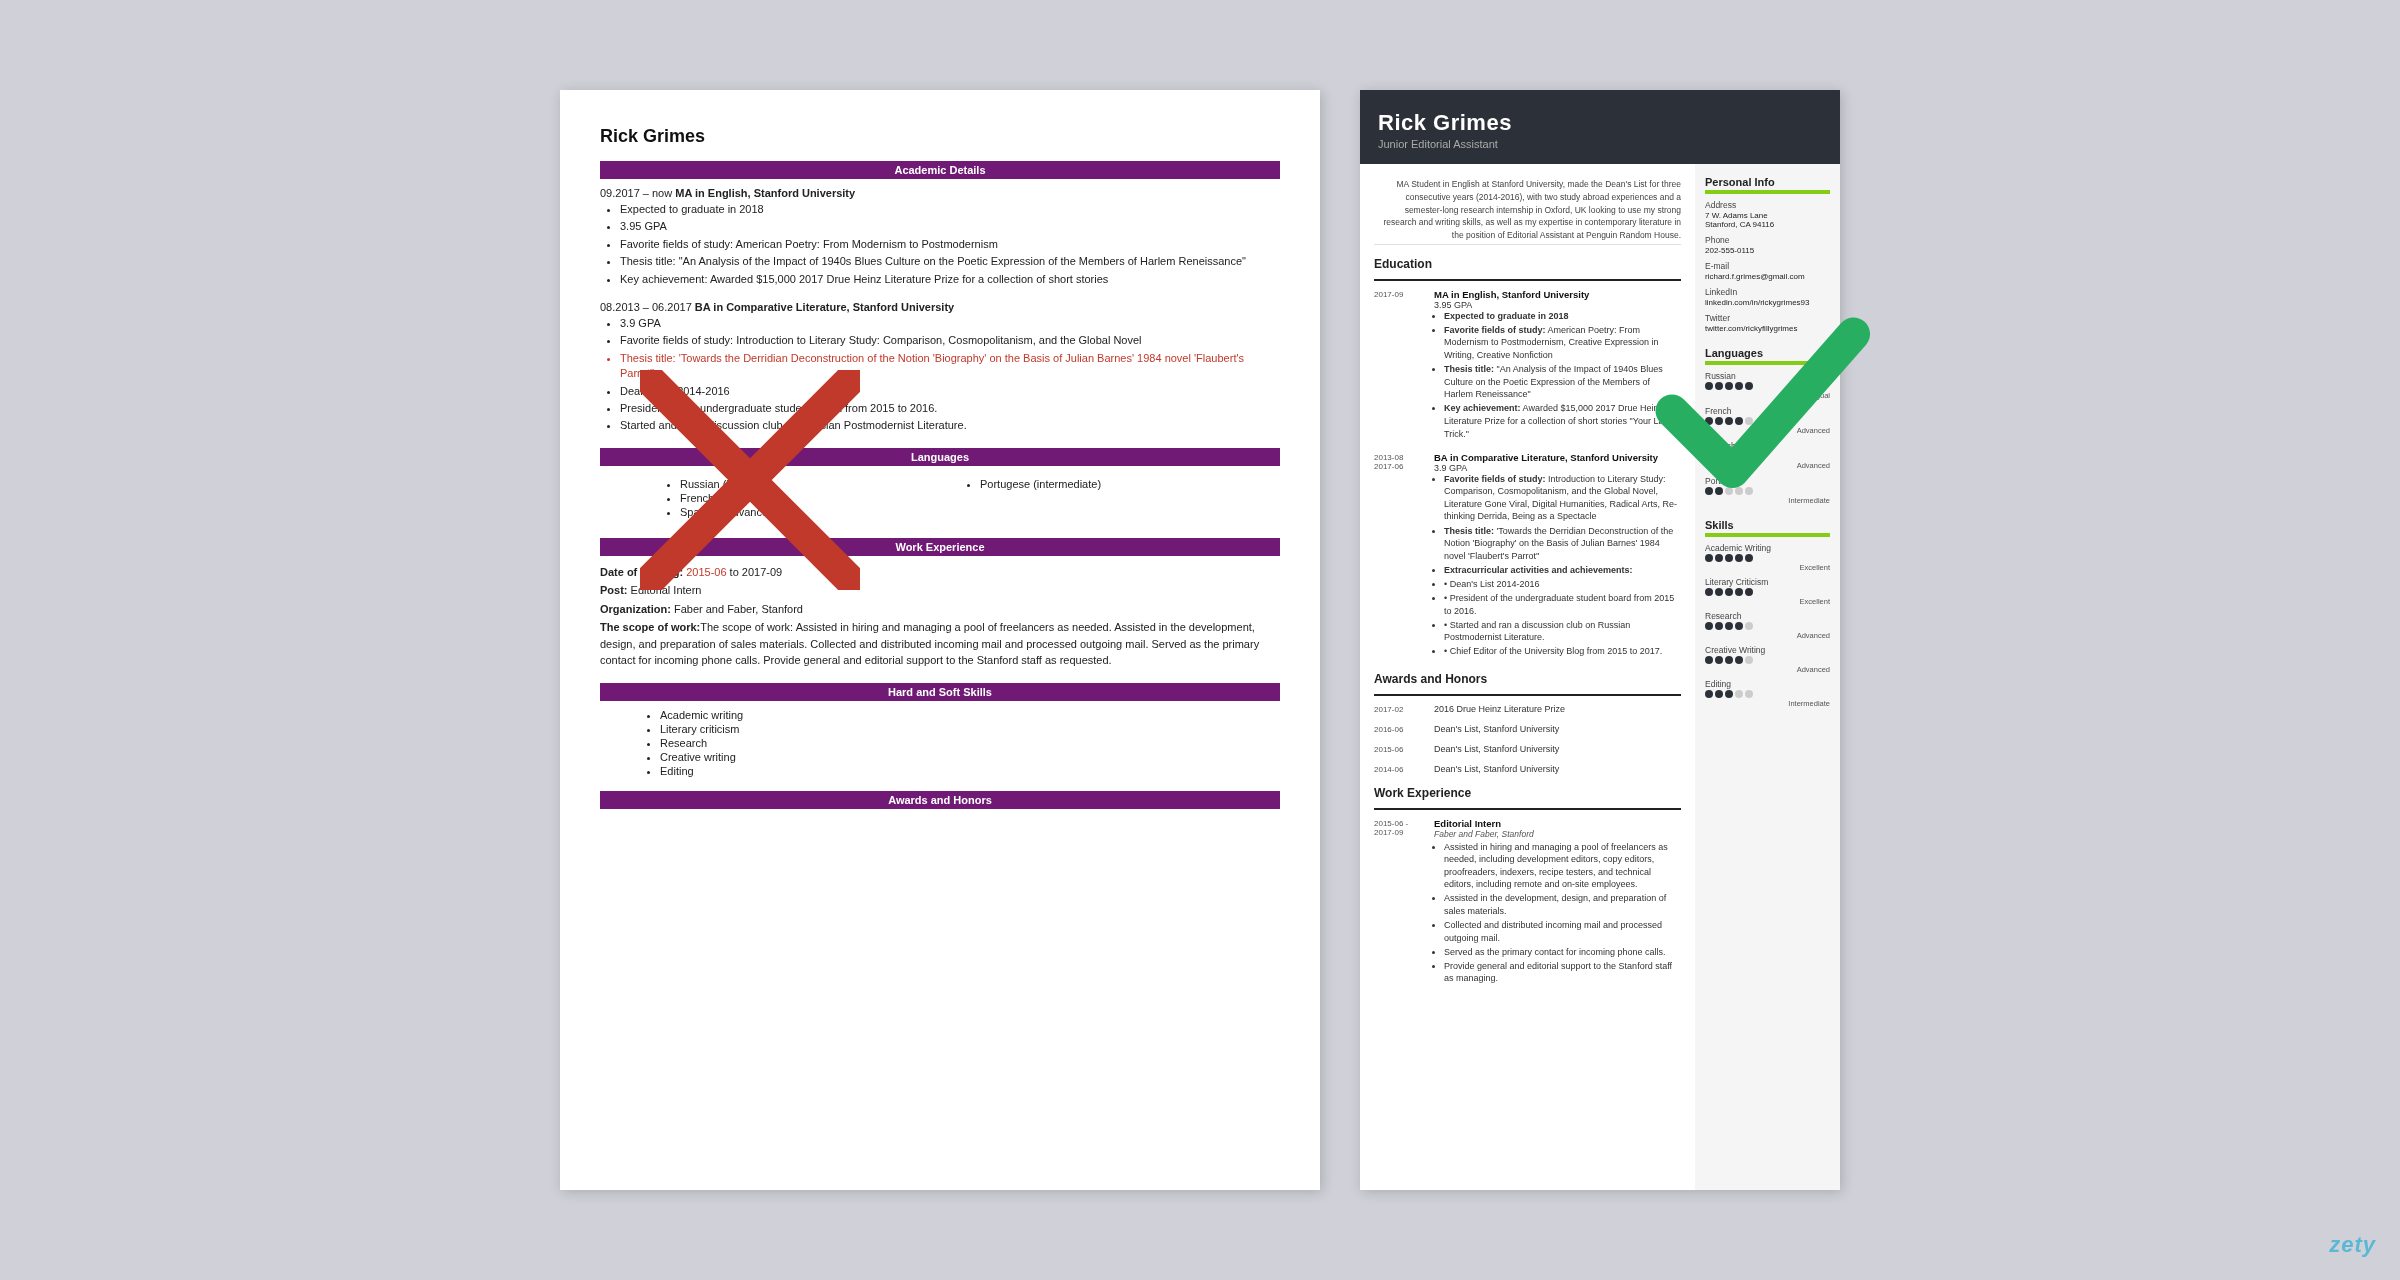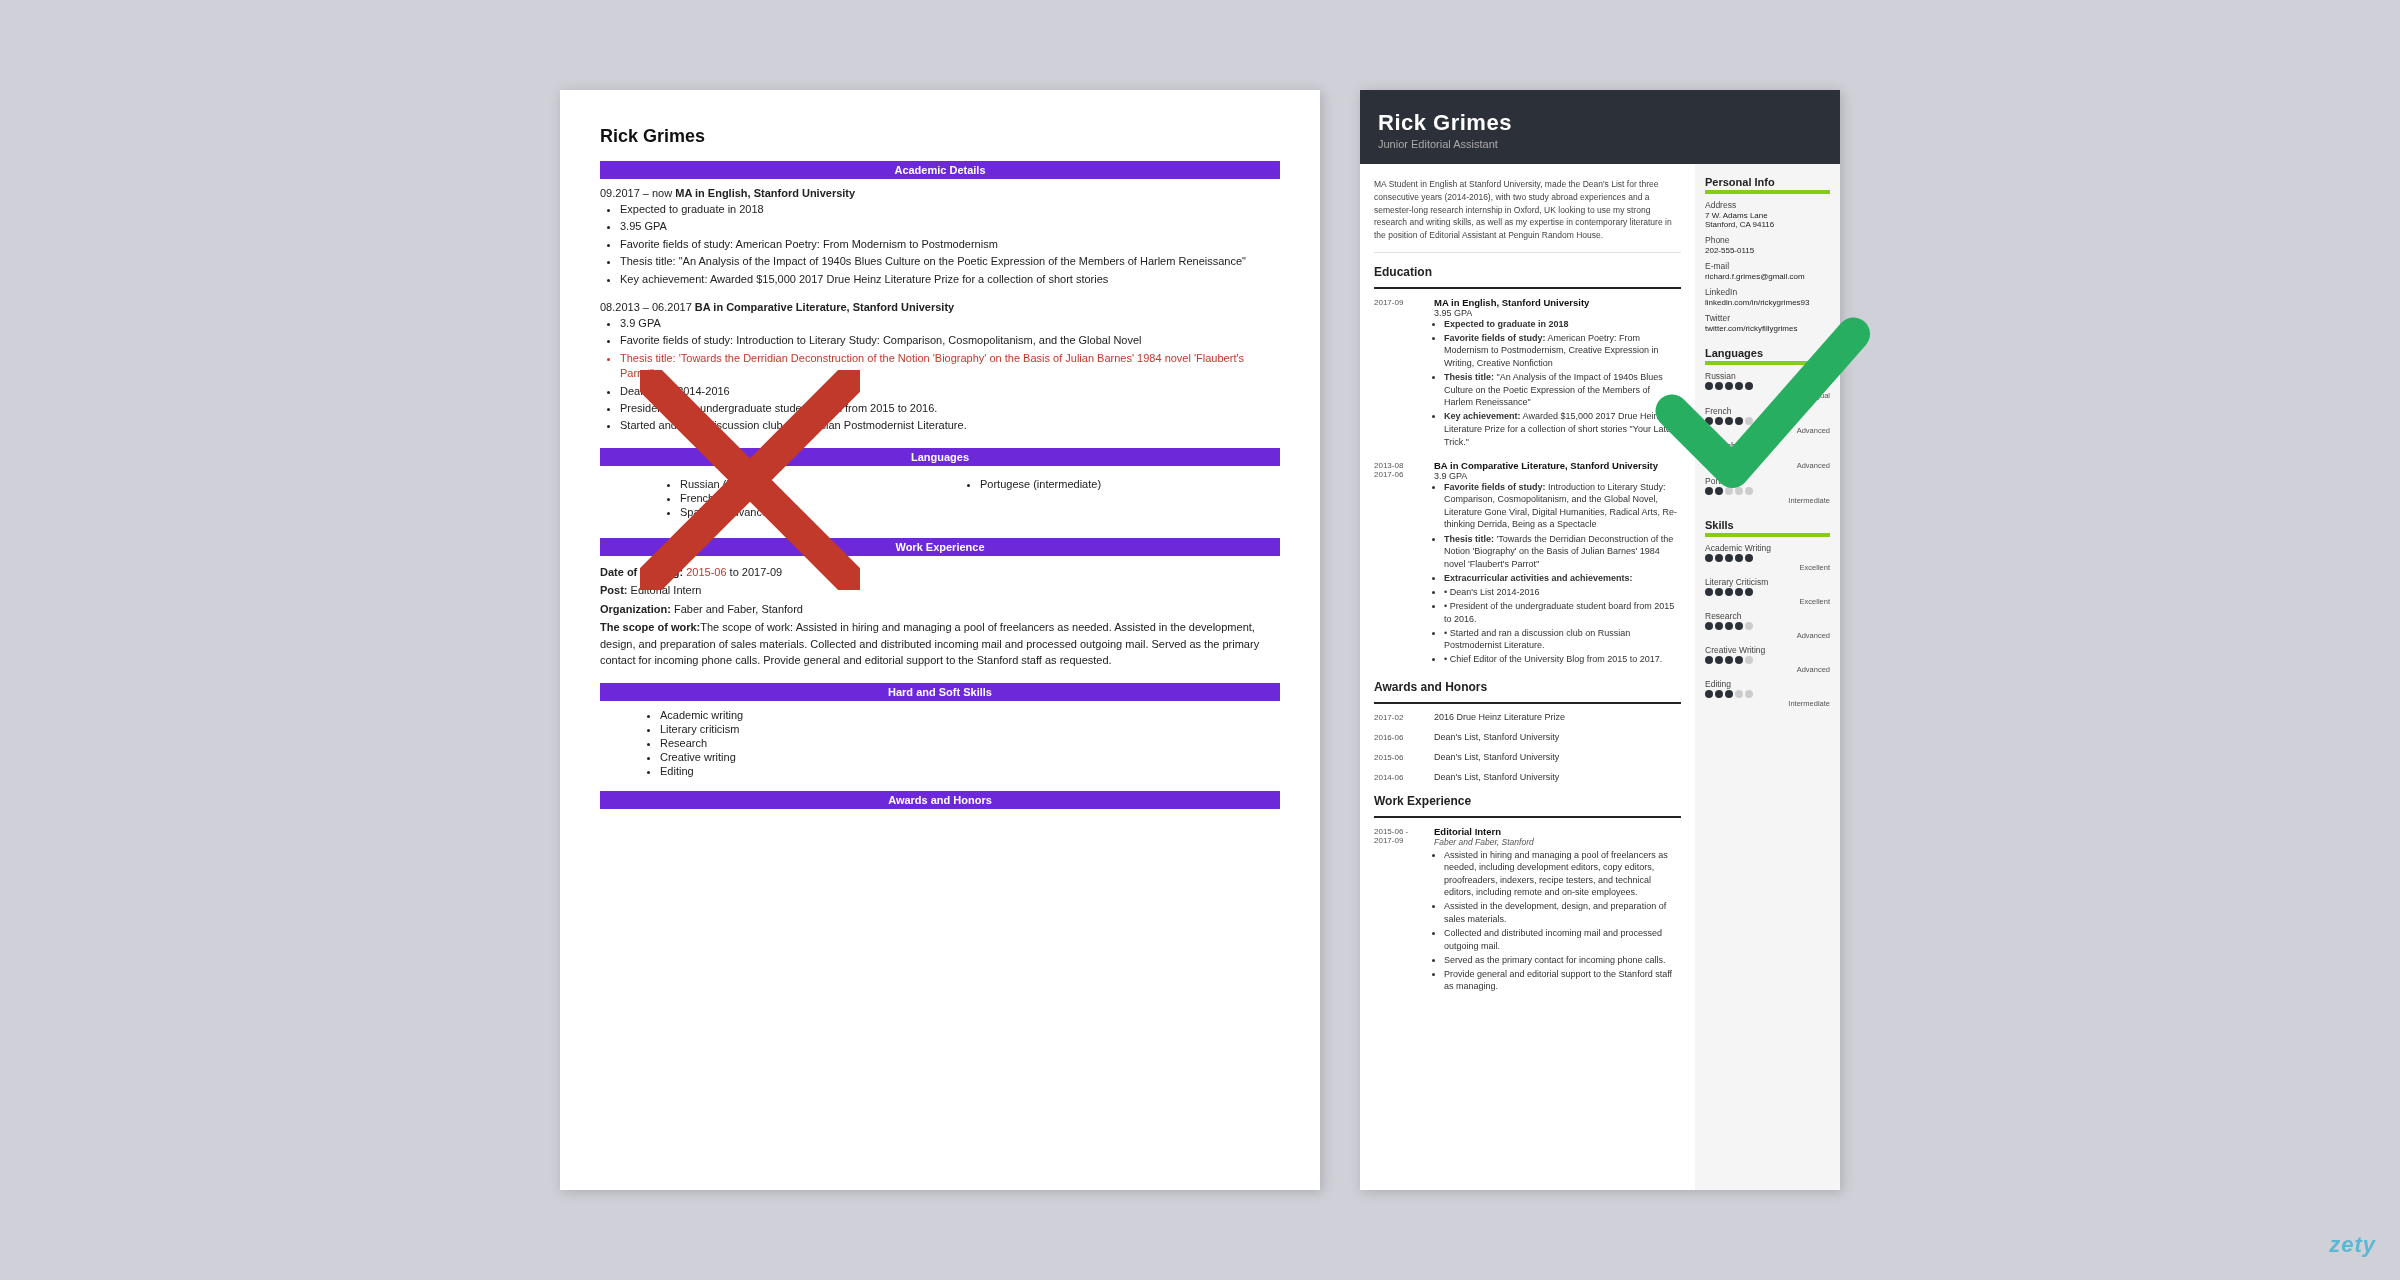--- a/index.html
+++ b/index.html
@@ -35,21 +35,21 @@
     }
 
     .resume-classic .contact-row {
       display: flex;
       justify-content: space-between;
       margin-top: 2px;
       font-size: 10.5px;
     }
 
     .resume-classic .section-bar {
-      background: #6d28d9;
+      background: #701a75;
       color: #fff;
       text-align: center;
       font-weight: bold;
       font-size: 11px;
       padding: 3px 0;
       margin: 14px 0 8px 0;
     }
 
     .resume-classic .edu-entry { margin-bottom: 14px; }
     .resume-classic .edu-entry .edu-title { font-weight: bold; }
@@ -140,22 +140,23 @@
       background: #f5f5f5;
       padding: 12px 10px;
       font-size: 9px;
     }
 
     .modern-summary {
       font-size: 8.5px;
       line-height: 1.5;
       color: #444;
       border-bottom: 1px solid #e0e0e0;
-      padding-bottom: 10px;
+      padding-bottom: 2px;
       margin-bottom: 10px;
+      text-align: right;
     }
 
     .m-section-title {
       font-size: 12px;
       font-weight: bold;
       color: #222;
       border-bottom: 2px solid #222;
       padding-bottom: 8px;
       margin-bottom: 8px;
       margin-top: 12px;

